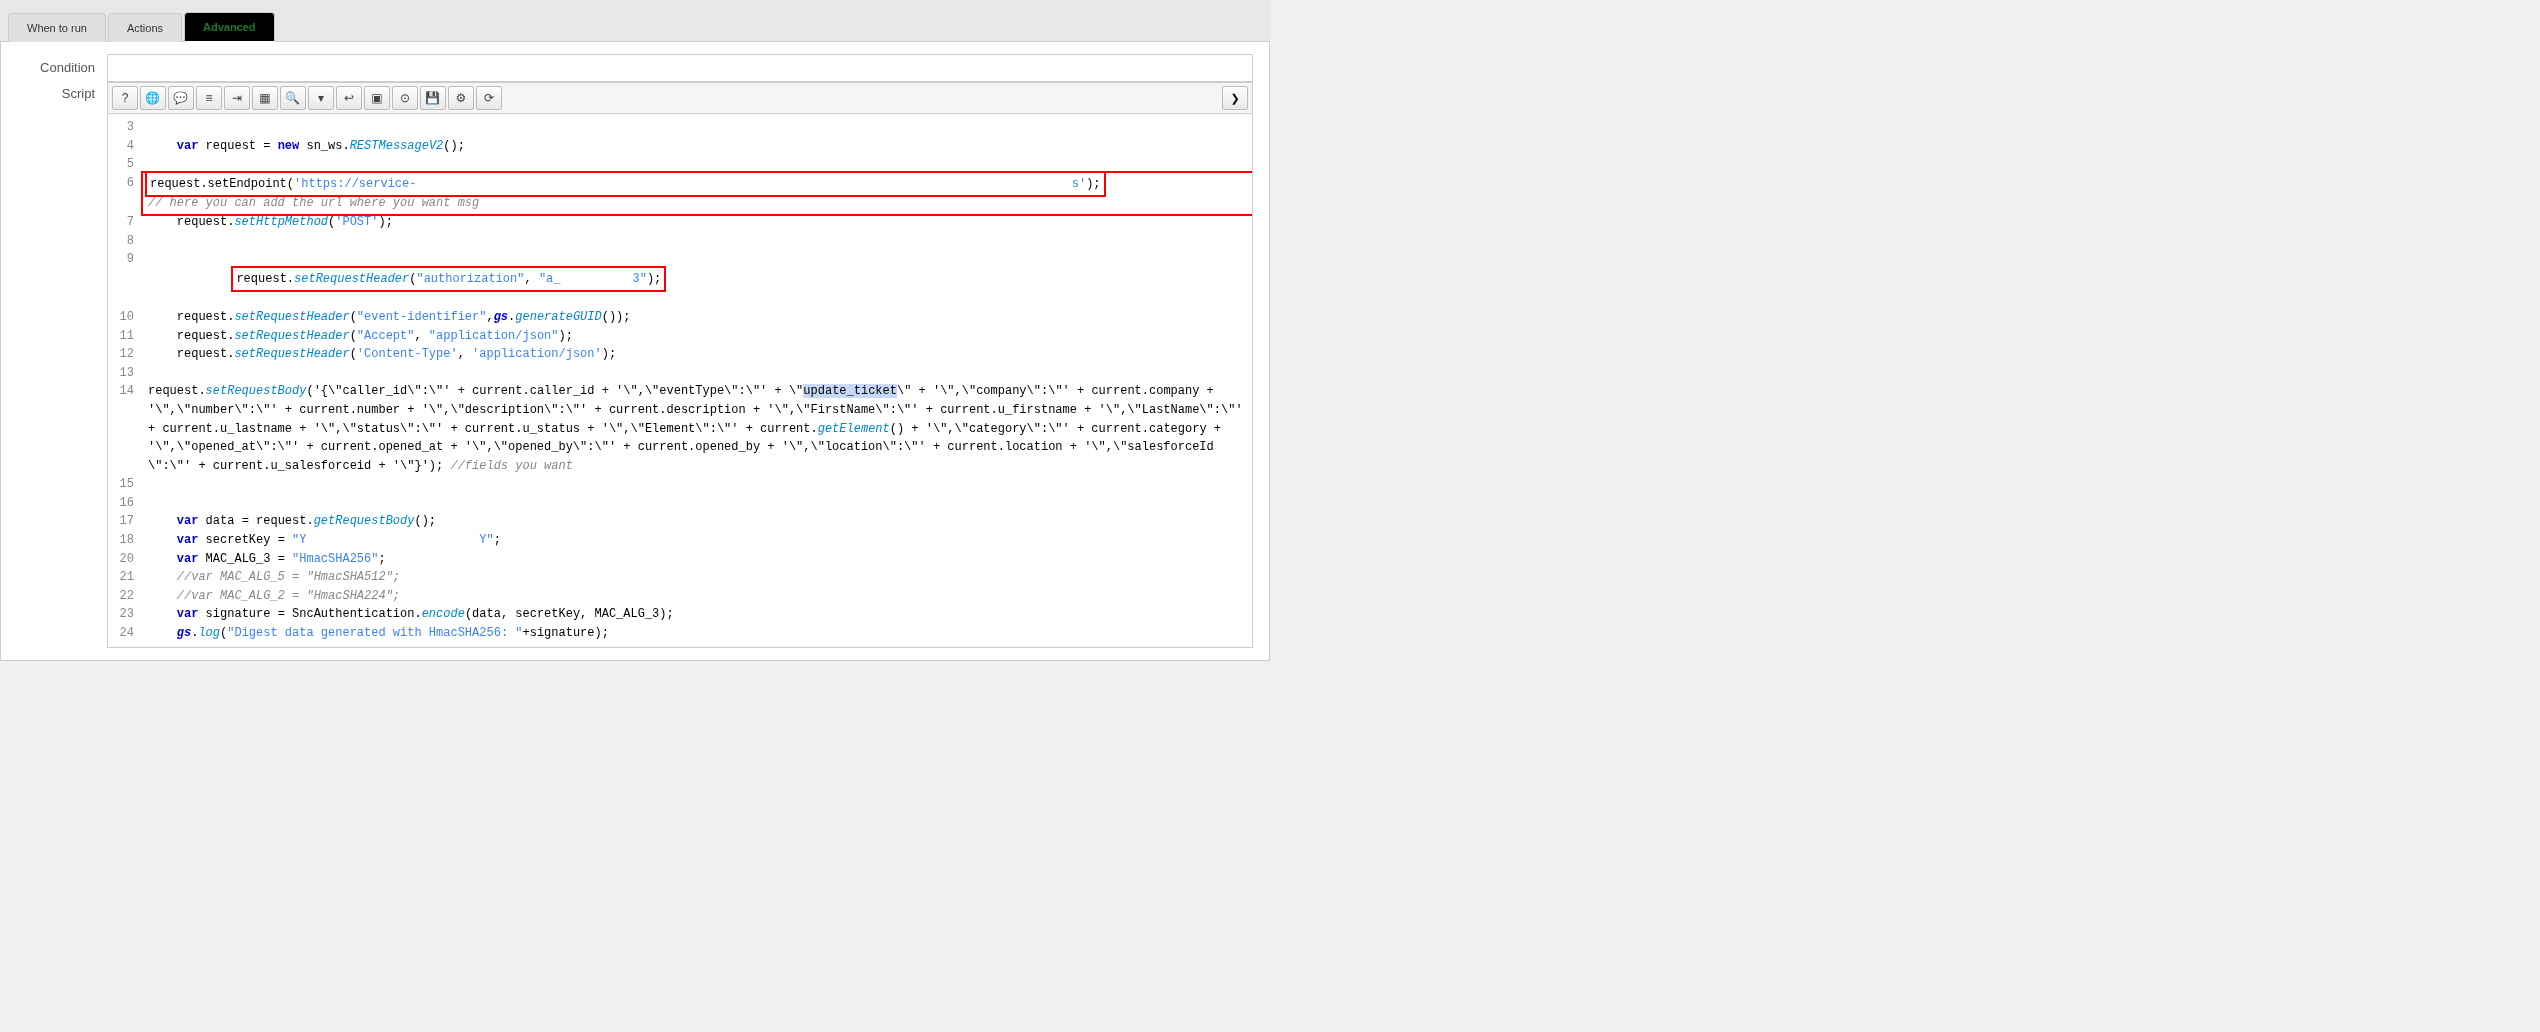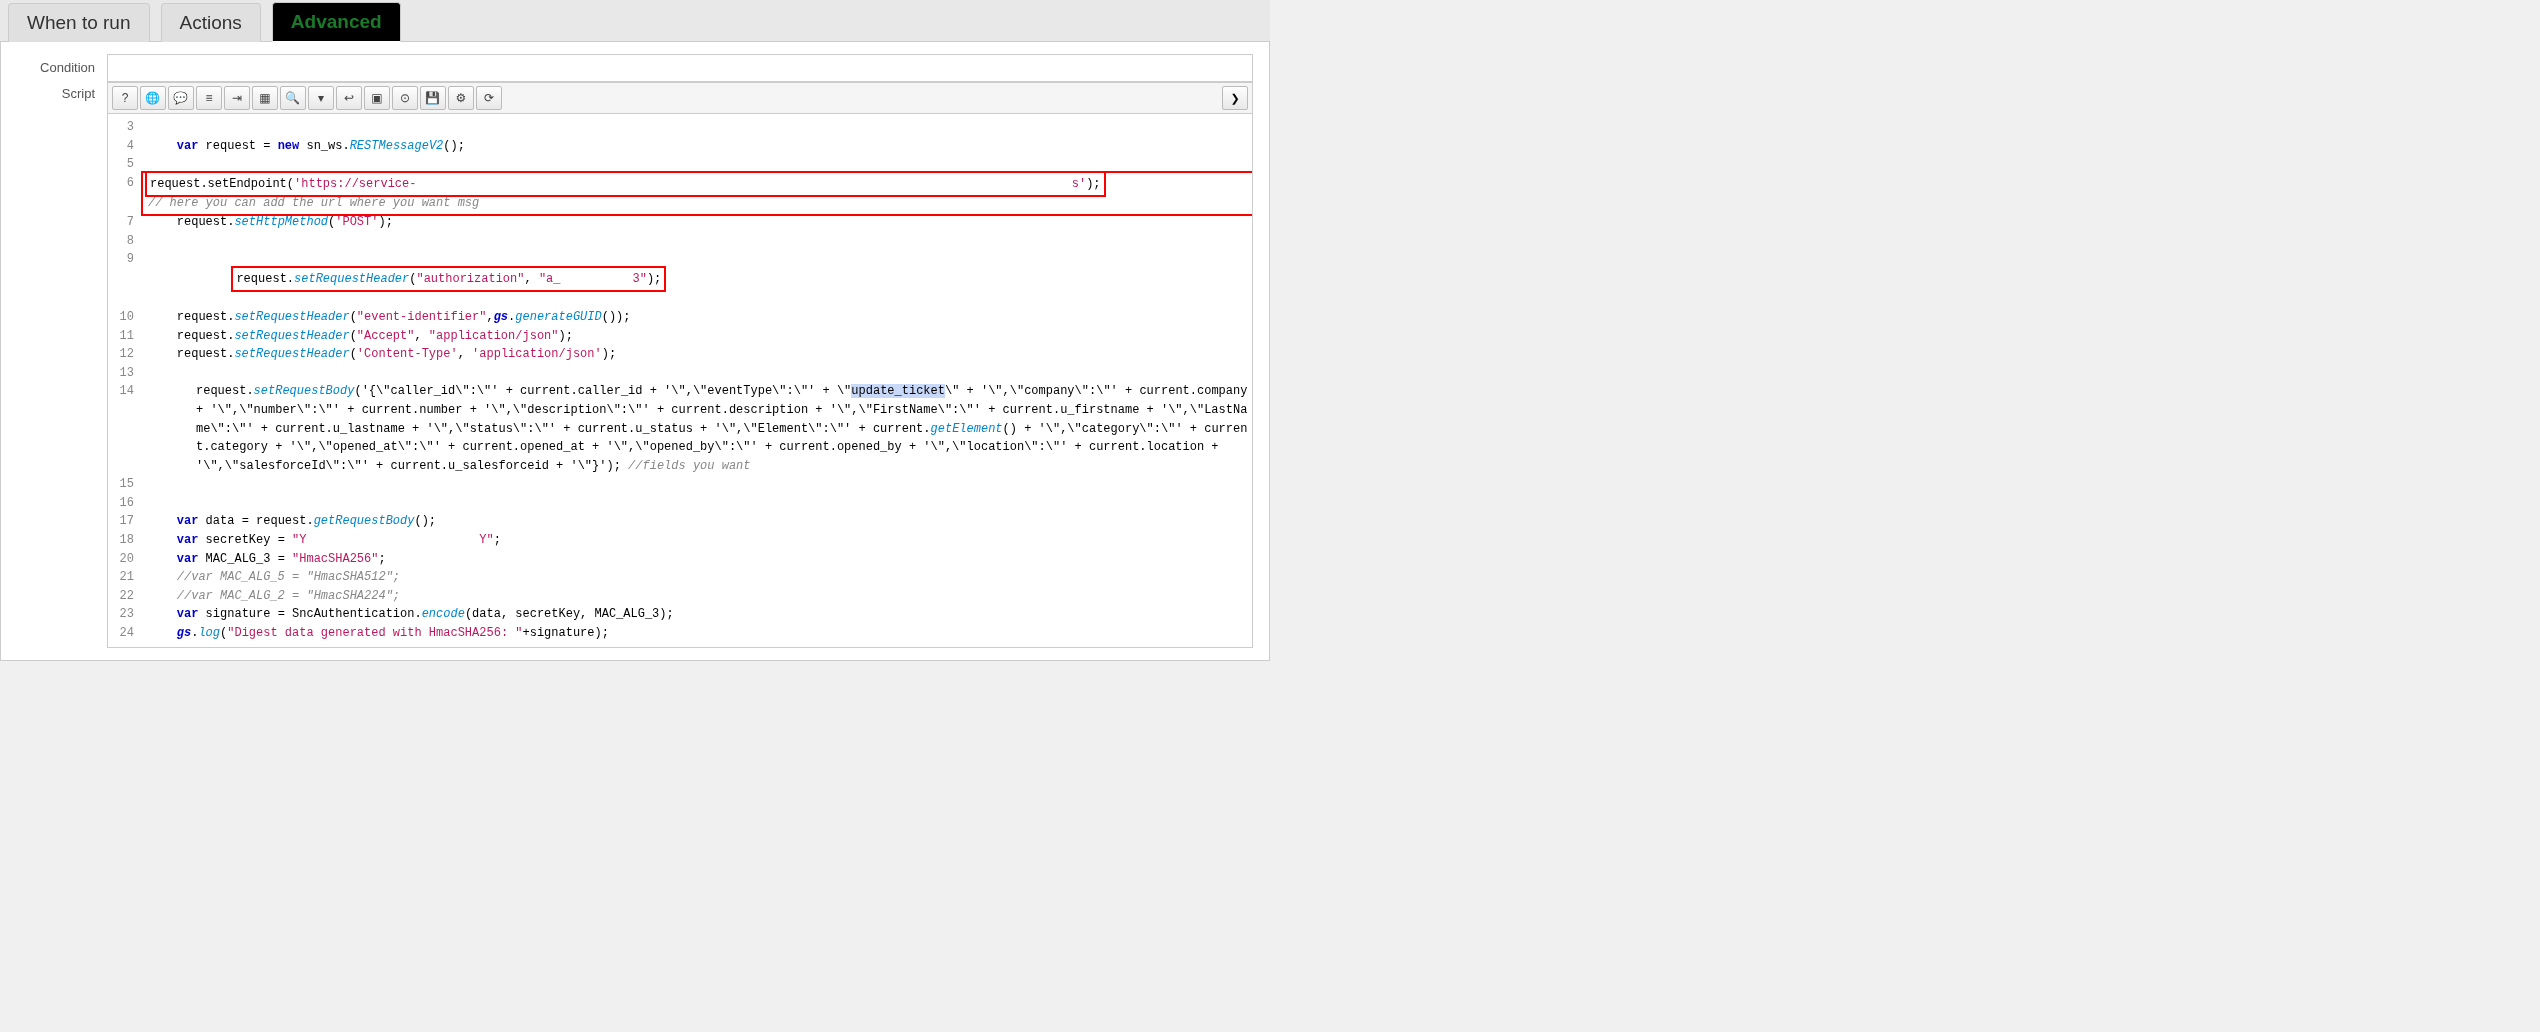--- a/index.html
+++ b/index.html
@@ -20,23 +20,23 @@
       border-bottom: 1px solid #ccc;
       padding: 0 8px;
       height: 42px;
     }
     .tab {
       padding: 8px 18px;
       cursor: pointer;
       border: 1px solid #ccc;
       border-bottom: none;
       background: #e0e0e0;
-      margin-right: 11px;
+      margin-right: 2px;
       border-radius: 4px 4px 0 0;
-      font-size: 19px;
+      font-size: 11px;
       color: #333;
       position: relative;
       bottom: -1px;
     }
     .tab.active {
       background: #000000;
       border-color: #ccc;
       border-bottom: 1px solid #fff;
       color: #1a7a2a;
       font-weight: bold;
@@ -159,21 +159,21 @@
       user-select: none;
       flex-shrink: 0;
     }
     .line-content {
       flex: 1;
       padding-left: 4px;
     }
 
     
     .kw { color: #0000cc; font-weight: bold; }
-    .str { color: #be185d; }
+    .str { color: #3b82f6; }
     .fn { color: #0088cc; font-style: italic; }
     .cm { color: #888; font-style: italic; }
 
     
     .line-highlighted-red .line-content {
       outline: 2px solid red;
       outline-offset: 1px;
     }
 
     
@@ -296,21 +296,21 @@
         <div class="code-line">
           <span class="line-num">12</span>
           <span class="line-content">    request.<span class="fn">setRequestHeader</span>(<span class="str">'Content-Type'</span>, <span class="str">'application/json'</span>);</span>
         </div>
 
         <div class="code-line">
           <span class="line-num">13</span>
           <span class="line-content">&nbsp;</span>
         </div>
 
-        <div class="code-line" style="white-space:normal;flex-wrap:wrap;align-items:flex-start;gap:48px;">
+        <div class="code-line" style="white-space:normal;flex-wrap:wrap;align-items:flex-start;">
           <span class="line-num">14</span>
           <span class="line-content" style="white-space:normal;word-break:break-all;">    request.<span class="fn">setRequestBody</span>('{\"caller_id\":\"' + current.caller_id + '\",\"eventType\":\"' + \"<span class="hl-blue">update_ticket</span>\" + '\",\"company\":\"' + current.company + '\",\"number\":\"' + current.number + '\",\"description\":\"' + current.description + '\",\"FirstName\":\"' + current.u_firstname + '\",\"LastName\":\"' + current.u_lastname + '\",\"status\":\"' + current.u_status + '\",\"Element\":\"' + current.<span class="fn">getElement</span>() + '\",\"category\":\"' + current.category + '\",\"opened_at\":\"' + current.opened_at + '\",\"opened_by\":\"' + current.opened_by + '\",\"location\":\"' + current.location + '\",\"salesforceId\":\"' + current.u_salesforceid + '\"}'); <span class="cm">//fields you want</span></span>
         </div>
 
         <div class="code-line">
           <span class="line-num">15</span>
           <span class="line-content">&nbsp;</span>
         </div>
 
         <div class="code-line">

